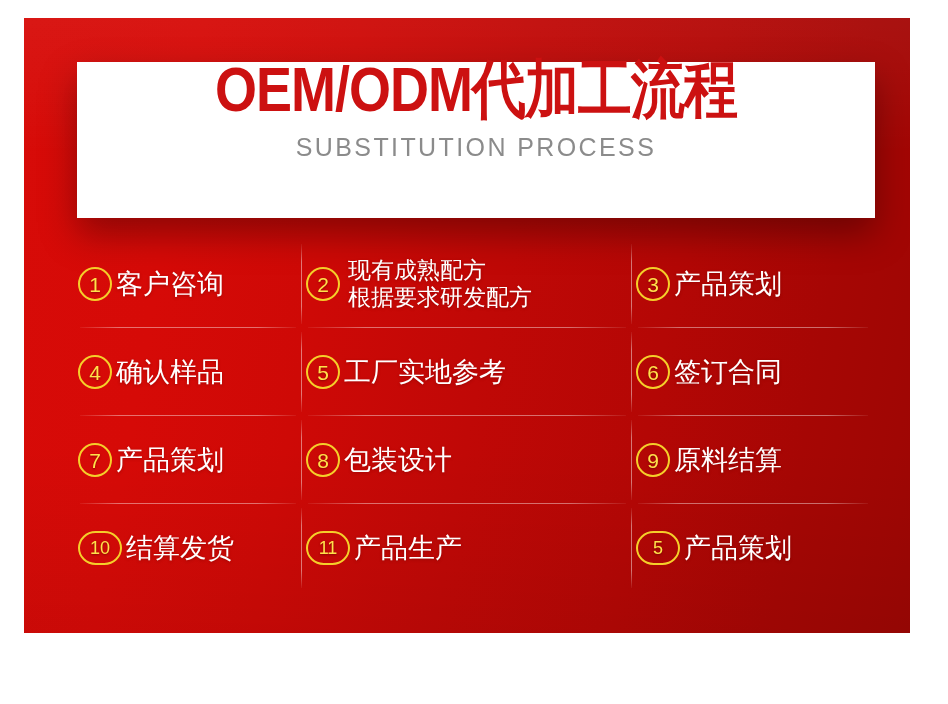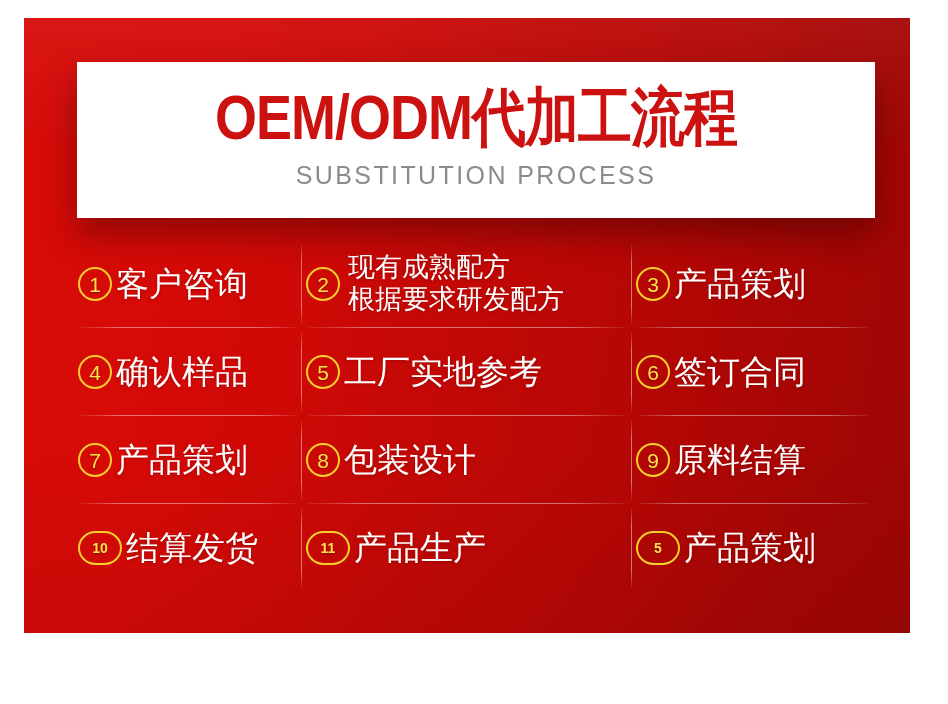--- a/index.html
+++ b/index.html
@@ -61,21 +61,21 @@
     left: 53px;      
     top: 44px;       
     width: 798px;    
     height: 156px;   
     background: #ffffff;
     box-shadow: 0 16px 34px rgba(0,0,0,0.34);
     z-index: 3;
     display: flex;
     flex-direction: column;
     align-items: center;
-    justify-content: center;
+    justify-content: flex-start;
   }
 
   .title-main {
     font-family: "Liberation Sans", "DejaVu Sans", sans-serif;
     font-weight: bold;
     font-size: 54px;
     line-height: 1.02;
     letter-spacing: -1px;
     color: #cc1111;
     white-space: nowrap;
@@ -160,37 +160,36 @@
     color: #ffe24a;
     font-family: "Liberation Sans", "DejaVu Sans", sans-serif;
     font-size: 21px;
     font-weight: normal;
     line-height: 1;
     text-shadow: 0 1px 2px rgba(80,0,0,0.5);
   }
   .step-num.wide {
     min-width: 44px;
     border-radius: 40%/50%;
-    font-size: 14px;
-    font-weight: bold;
+    font-size: 18px;
   }
 
   .step-label {
     font-family: "Liberation Sans", "DejaVu Sans", sans-serif;
-    font-size: 33px;
+    font-size: 27px;
     font-weight: normal;
     color: #ffffff;
     letter-spacing: 0px;
     white-space: nowrap;
     text-shadow: 0 1px 3px rgba(110,0,0,0.45);
   }
 
   
   .step-label.two-line {
-    font-size: 27px;
+    font-size: 23px;
     line-height: 1.17;
     white-space: normal;
   }
   .step-label.two-line span { display: block; }
 
   
   .cell.compact .step-num { margin-right: 8px; }
 </style>
 </head>
 <body>

